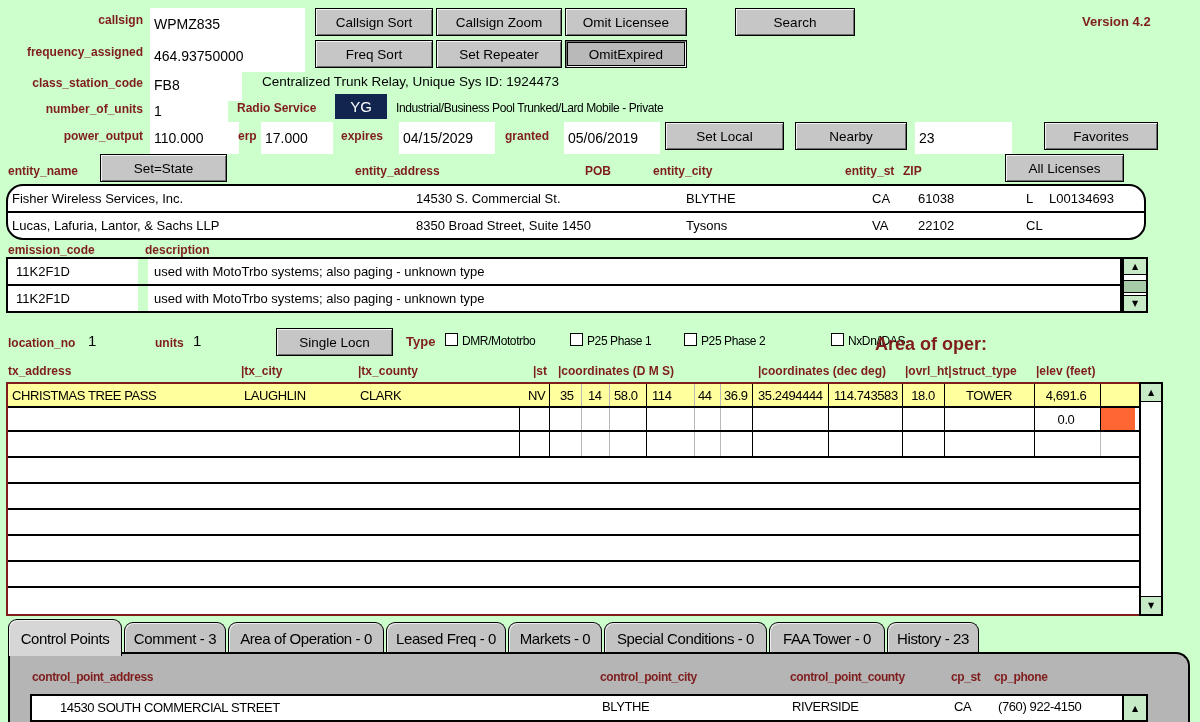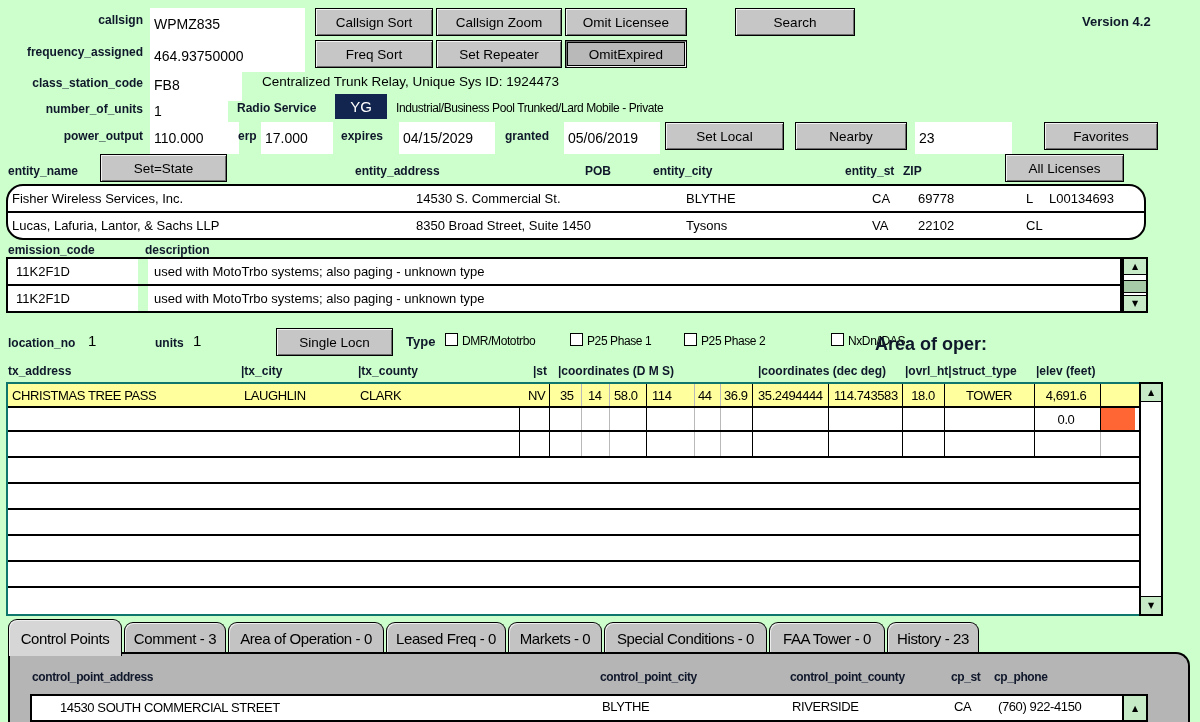--- a/index.html
+++ b/index.html
@@ -1,19 +1,19 @@
 <!DOCTYPE html>
 <html><head>
 <meta charset="utf-8">
 <style>
   html,body{margin:0;padding:0;}
   body{font-family:"Liberation Sans","DejaVu Sans",sans-serif;background:#ccffcc;}
   #screen{position:relative;width:1200px;height:722px;background:#ccffcc;overflow:hidden;}
   .abs{position:absolute;}
-  .lbl{font-weight:bold;font-size:12px;color:#0f172a;white-space:nowrap;}
+  .lbl{font-weight:bold;font-size:12px;color:#7f1d1d;white-space:nowrap;}
   .rlab{left:0;width:143px;text-align:right;}
   .val{font-size:14px;color:#000;white-space:nowrap;}
   .cond{font-size:12px;letter-spacing:-0.4px;white-space:nowrap;}
   .inp{position:absolute;background:#fff;border:none;font-family:"Liberation Sans",sans-serif;
        font-size:14px;color:#000;padding:4px 4px;height:24px;}
   .btn{position:absolute;background:#c6c6c6;border:1px solid #000;
        box-shadow:inset 1px 1px 0 #f2f2f2, inset -1px -1px 0 #6e6e6e;
        font-family:"Liberation Sans",sans-serif;font-size:13.5px;color:#000;
        display:flex;align-items:center;justify-content:center;cursor:pointer;white-space:nowrap;}
   .btn.pressed{background:#b9b9b9;box-shadow:inset 1px 1px 0 #6e6e6e, inset -1px -1px 0 #f2f2f2;
@@ -92,21 +92,21 @@
   <div class="abs lbl" style="left:845px;top:164px;">entity_st</div>
   <div class="abs lbl" style="left:903px;top:164px;">ZIP</div>
   <div class="btn" style="left:1005px;top:154px;width:117px;height:26px;">All Licenses</div>
 
   <div class="tbl" style="left:6px;top:184px;width:1136px;height:52px;border-radius:17px;">
     <div class="trow" style="height:25px;border-bottom:2px solid #000;">
       <span class="cell" style="left:4px;top:5px;">Fisher Wireless Services, Inc.</span>
       <span class="cell" style="left:408px;top:5px;">14530 S. Commercial St.</span>
       <span class="cell" style="left:678px;top:5px;">BLYTHE</span>
       <span class="cell" style="left:864px;top:5px;">CA</span>
-      <span class="cell" style="left:910px;top:5px;">69778</span>
+      <span class="cell" style="left:910px;top:5px;">61038</span>
       <span class="cell" style="left:1018px;top:5px;">L</span>
       <span class="cell" style="left:1041px;top:5px;">L00134693</span>
     </div>
     <div class="trow" style="height:25px;">
       <span class="cell" style="left:4px;top:5px;">Lucas, Lafuria, Lantor, &amp; Sachs LLP</span>
       <span class="cell" style="left:408px;top:5px;">8350 Broad Street, Suite 1450</span>
       <span class="cell" style="left:678px;top:5px;">Tysons</span>
       <span class="cell" style="left:864px;top:5px;">VA</span>
       <span class="cell" style="left:910px;top:5px;">22102</span>
       <span class="cell" style="left:1018px;top:5px;">CL</span>
@@ -161,21 +161,21 @@
   <div class="abs lbl" style="left:8px;top:364px;">tx_address</div>
   <div class="abs lbl" style="left:241px;top:364px;">|tx_city</div>
   <div class="abs lbl" style="left:358px;top:364px;">|tx_county</div>
   <div class="abs lbl" style="left:533px;top:364px;">|st</div>
   <div class="abs lbl" style="left:558px;top:364px;">|coordinates (D M S)</div>
   <div class="abs lbl" style="left:758px;top:364px;">|coordinates (dec deg)</div>
   <div class="abs lbl" style="left:905px;top:364px;">|ovrl_ht|</div>
   <div class="abs lbl" style="left:952px;top:364px;">struct_type</div>
   <div class="abs lbl" style="left:1036px;top:364px;">|elev (feet)</div>
 
-  <div class="abs" style="left:6px;top:382px;width:1131px;height:230px;border:2px solid #0f766e;background:#fff;">
+  <div class="abs" style="left:6px;top:382px;width:1131px;height:230px;border:2px solid #7f1d1d;background:#fff;">
 
     <div class="txrow" style="height:22px;background:#ffff9e;">
       <span class="cell cond" style="left:4px;top:4px;">CHRISTMAS TREE PASS</span>
       <span class="cell cond" style="left:236px;top:4px;">LAUGHLIN</span>
       <span class="cell cond" style="left:352px;top:4px;">CLARK</span>
       <span class="cell cond" style="left:520px;top:4px;">NV</span>
       <span class="cell cond" style="left:552px;top:4px;">35</span>
       <span class="cell cond" style="left:580px;top:4px;">14</span>
       <span class="cell cond" style="left:606px;top:4px;">58.0</span>
       <span class="cell cond" style="left:644px;top:4px;">114</span>

